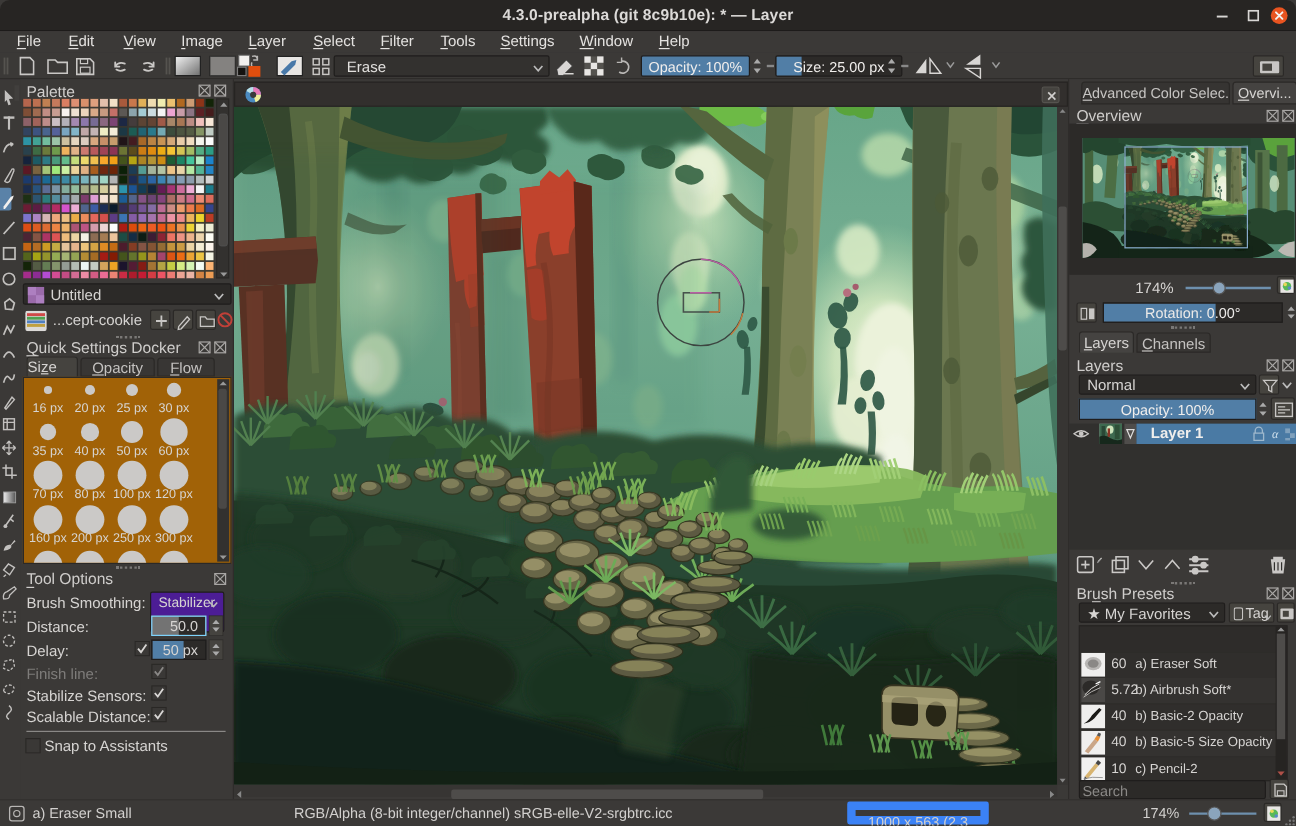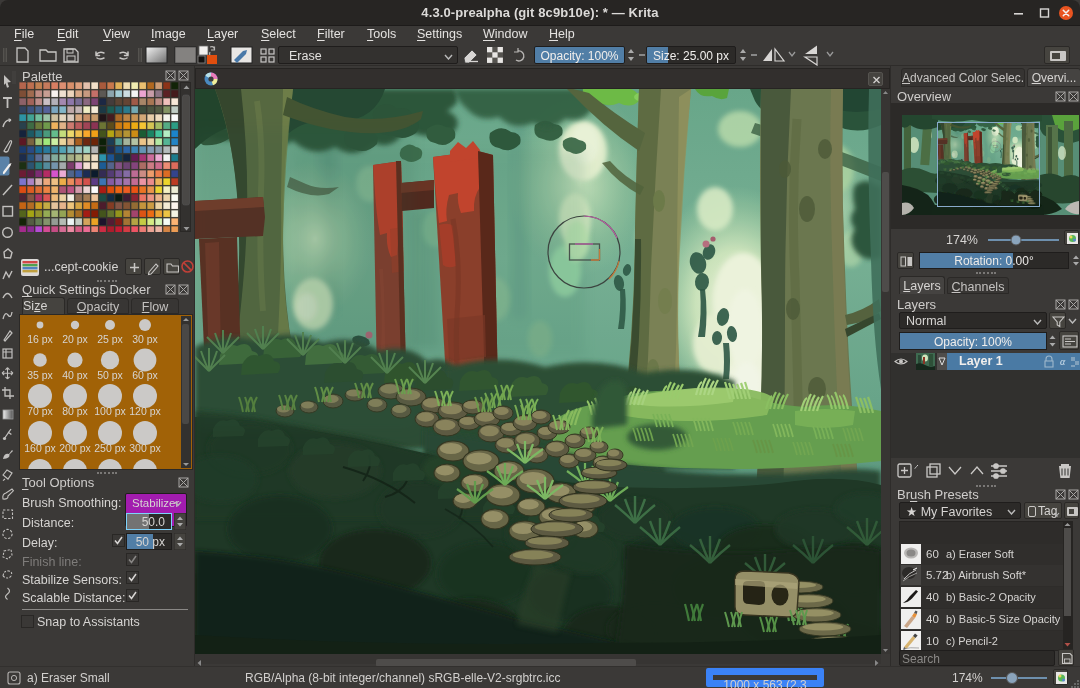--- a/index.html
+++ b/index.html
@@ -14,21 +14,21 @@
 .menubar u{text-decoration-thickness:1px;text-underline-offset:2px}
 .toolbar{position:absolute;left:0;top:44px;width:1080px;height:22px;background:#3b3937;border-bottom:1px solid #2e2c2a}
 .statusbar{position:absolute;left:0;top:666px;width:1080px;height:22px;background:#3b3937;font-size:12px;border-top:1px solid #32302e}
 .panel-title{font-size:13px;color:#cfcdcb}
 .dockhead u{text-decoration-thickness:1px;text-underline-offset:2px}
 .btn{background:#46443f;border:1px solid #2b2927;border-radius:2px}
 .combo{background:#2c2a28;border:1px solid #1f1d1c;border-radius:2px}
 </style></head><body>
 <div id="root">
 <div class="titlebar">
-<div class="t">4.3.0-prealpha (git 8c9b10e):  * — Krita</div>
+<div class="t">4.3.0-prealpha (git 8c9b10e):  * — Layer</div>
 <svg class="abs" style="left:1008px;top:0" width="72" height="26">
  <rect x="6" y="13" width="9" height="1.6" fill="#d8d6d4"></rect>
  <rect x="32.5" y="9" width="8" height="8" fill="none" stroke="#d8d6d4" stroke-width="1.4"></rect>
  <circle cx="58" cy="13" r="7" fill="#e95420"></circle>
  <path d="M55.3 10.3 L60.7 15.7 M60.7 10.3 L55.3 15.7" stroke="#f4f2f0" stroke-width="1.6" stroke-linecap="round"></path>
 </svg>
     </div>
 <div class="menubar">
 <span style="left:14px"><u>F</u>ile</span>
 <span style="left:57px"><u>E</u>dit</span>
@@ -102,21 +102,21 @@
         </g>
 </svg>
 <div class="abs" style="left:534px;top:2px;width:91px;height:18px;background:#517ea6;border:1px solid #1f1d1c;border-radius:2px">
         <span style="position:absolute;left:0;right:0;top:2px;text-align:center;font-size:12px;color:#f0eeec">Opacity: 100%</span>
       </div>
 <svg class="abs" style="left:626px;top:2px" width="10" height="18">
         <path d="M2 7 L5 3 L8 7 z" fill="#aaa"></path>
         <path d="M2 11 L5 15 L8 11 z" fill="#aaa"></path>
       </svg>
 <rect class="abs" style="left:639px;top:10px;width:6px;height:2px;background:#888"></rect>
-<div class="abs" style="left:646px;top:2px;width:90px;height:18px;background:#2c2a28;border:1px solid #1f1d1c;border-radius:2px;overflow:hidden">
+<div class="abs" style="left:646px;top:2px;width:106px;height:18px;background:#2c2a28;border:1px solid #1f1d1c;border-radius:2px;overflow:hidden">
         <div class="abs" style="left:0;top:0;width:21px;height:18px;background:#517ea6"></div>
         <span style="position:absolute;left:0;right:0;top:2px;text-align:center;font-size:12px;color:#f0eeec">Size: 25.00 px</span>
       </div>
 <svg class="abs" style="left:738px;top:2px" width="10" height="18">
         <path d="M2 7 L5 3 L8 7 z" fill="#aaa"></path>
         <path d="M2 11 L5 15 L8 11 z" fill="#aaa"></path>
       </svg>
 <div class="abs" style="left:751px;top:10px;width:6px;height:2px;background:#888"></div>
 <svg class="abs" style="left:762px;top:0" width="80" height="22">
 <path d="M10 5 L10 17 L1 17 z" fill="#d8d6d4"></path>
@@ -573,20 +573,31 @@
           <rect x="144" y="144" width="7.3" height="7.3" fill="#d48444" stroke="#38362f" stroke-width="0.7"></rect>
           <rect x="152" y="144" width="7.3" height="7.3" fill="#ec9c54" stroke="#38362f" stroke-width="0.7"></rect>
         </svg>
 </div>
 <div class="abs" style="left:163px;top:16px;width:11px;height:150px;background:#33312f;border:1px solid #2a2826">
 <svg width="11" height="150">
           <path d="M2.5 6 L5.5 2.5 L8.5 6 z" fill="#999"></path>
           <path d="M2.5 144 L5.5 147.5 L8.5 144 z" fill="#999"></path>
           <rect x="1.5" y="12" width="7" height="110" rx="2" fill="#4a4846" stroke="#555" stroke-width="0.6"></rect>
         </svg></div>
+<div class="combo abs" style="left:2px;top:170px;width:174px;height:18px">
+        <svg class="abs" style="left:3px;top:2px" width="14" height="14">
+          <rect width="14" height="14" fill="#9a6aaa"></rect>
+          <rect width="7" height="7" fill="#ad7fc0"></rect>
+          <rect x="7" y="7" width="7" height="7" fill="#ad7fc0"></rect>
+        </svg>
+        <span style="position:absolute;left:22px;top:2px;font-size:12.5px">Untitled</span>
+        <svg class="abs" style="right:5px;top:7px" width="9" height="6">
+          <path d="M1 1 L4.5 5 L8 1" fill="none" stroke="#bbb" stroke-width="1.4"></path>
+        </svg>
+      </div>
 <div class="abs" style="left:2px;top:192px;width:174px;height:20px">
 <svg class="abs" style="left:2px;top:1px" width="18" height="17">
           <rect x="0" y="0" width="18" height="17" rx="2" fill="#dcdad8"></rect>
 <rect x="1.5" y="2" width="15" height="2.4" fill="#d04848"></rect>
           <rect x="1.5" y="5" width="15" height="2.4" fill="#50a050"></rect>
           <rect x="1.5" y="8" width="15" height="2.4" fill="#5080c0"></rect>
           <rect x="1.5" y="11" width="15" height="2.4" fill="#c0a040"></rect>
         </svg>
 <span style="position:absolute;left:25px;top:2px;font-size:12.5px">...cept-cookie</span>
 <div class="btn abs" style="left:106px;top:0;width:17px;height:17px"><svg width="17" height="17">
@@ -665,21 +676,21 @@
 </div>
 <div class="abs" style="left:80px;top:406px;width:20px;height:2px;border-top:2px dotted #7a7876"></div>
 <div class="panel-title abs dockhead" style="left:5px;top:409px"><u>T</u>ool Options</div>
 <svg class="abs" style="left:161px;top:411px" width="13" height="11">
         <g fill="none" stroke="#a8a6a4" stroke-width="1">
           <rect x="1" y="1" width="9" height="9"></rect>
           <path d="M1 1 l9 9 M10 1 l-9 9"></path>
         </g>
       </svg>
 <div class="abs" style="left:5px;top:430px;font-size:12.5px">Brush Smoothing:</div>
-<div class="combo abs" style="left:108px;top:427px;width:62px;height:34px;background:#a21caf">
+<div class="combo abs" style="left:108px;top:427px;width:62px;height:34px;background:#4c1d95">
         <span style="position:absolute;left:6px;top:2.5px;font-size:11.5px">Stabilizer</span>
         <svg class="abs" style="right:4px;top:7px" width="8" height="6">
           <path d="M1 1 L4 4.5 L7 1" fill="none" stroke="#bbb" stroke-width="1.3"></path>
         </svg>
       </div>
 <div class="abs" style="left:5px;top:450px;font-size:12.5px">Distance:</div>
 <div class="abs" style="left:109px;top:447px;width:46px;height:17px;background:#737373;border:1px solid #7dd3fc;overflow:hidden">
         <div class="abs" style="right:0;top:0;width:22px;height:17px;background:#2c2a28"></div>
         <span style="position:absolute;right:6px;top:1px;font-size:12px">50.0</span>
       </div>

